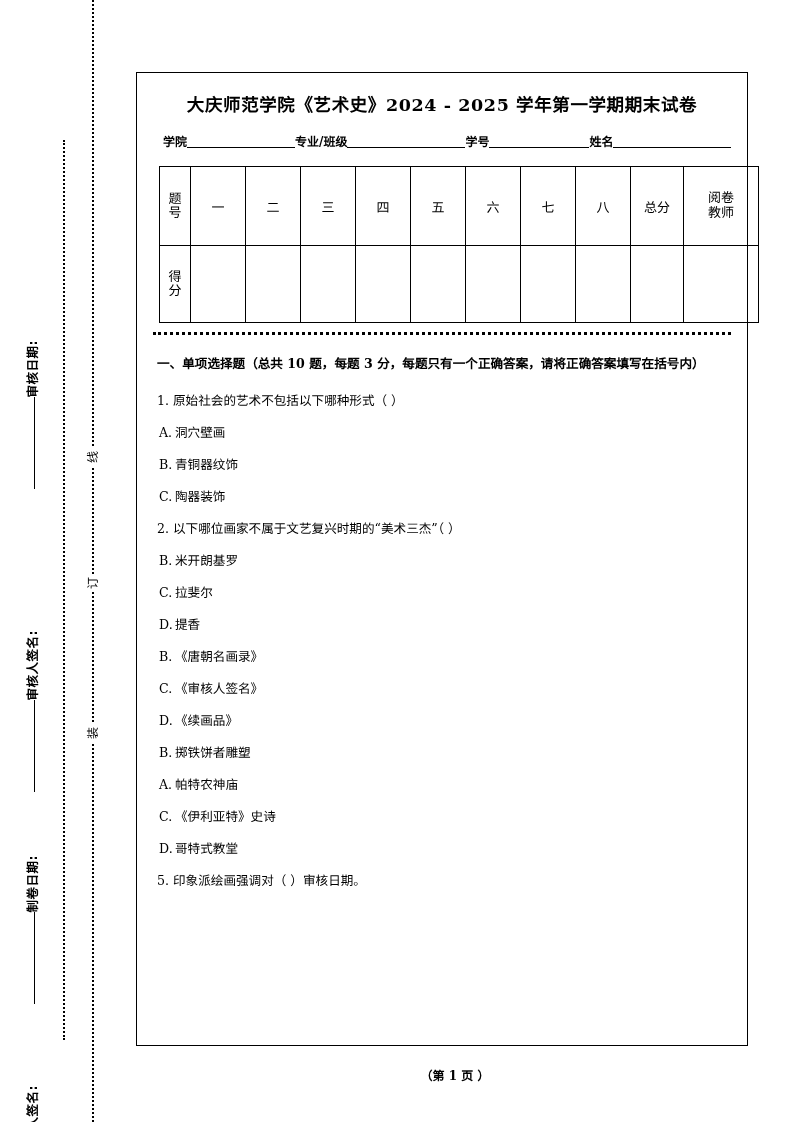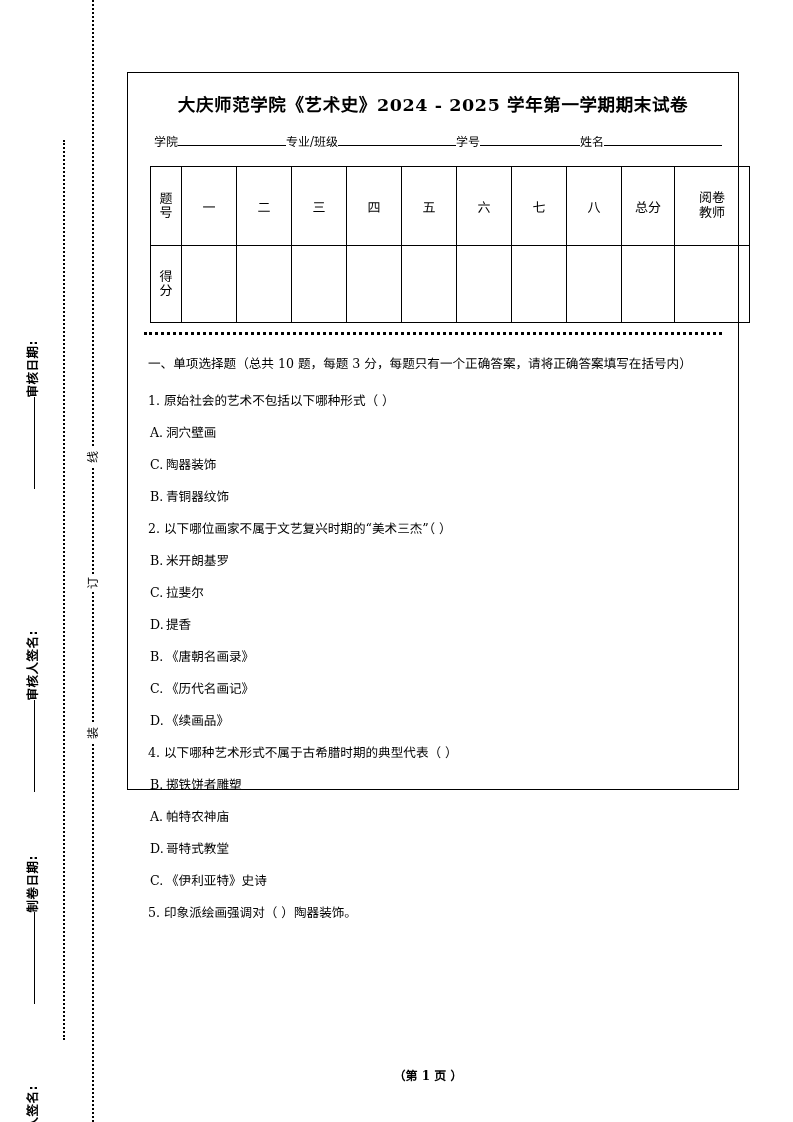--- a/index.html
+++ b/index.html
@@ -75,24 +75,24 @@
     font-size: 12px;
     font-family: "DejaVu Serif", "Liberation Serif", serif;
     line-height: 18px;
     text-align: center;
     transform: rotate(-90deg);
   }
 
   
   .sheet {
     position: absolute;
-    left: 127px;
+    left: 136px;
     top: 72px;
     width: 612px;
-    height: 718px;
+    height: 974px;
     border: 1.6px solid #000;
     box-sizing: border-box;
     padding: 0;
   }
 
   .paper-title {
     margin: 18px 0 0 0;
     text-align: center;
     font-size: 17.5px;
     font-weight: bold;
@@ -102,21 +102,21 @@
   }
 
   
   .id-row {
     margin: 16px 16px 0 26px;
     display: flex;
     align-items: flex-end;
     font-size: 12px;
     white-space: nowrap;
   }
-  .id-field { display: flex; align-items: flex-start; }
+  .id-field { display: flex; align-items: center; font-weight: bold; }
   .id-label { font-size: 12px; padding-bottom: 1px; }
   .id-blank {
     border-bottom: 1.1px solid #000;
     height: 13px;
   }
   .b-college { width: 108px; }
   .b-major   { width: 118px; }
   .b-sno     { width: 100px; }
   .b-name    { width: 118px; }
 
@@ -160,30 +160,31 @@
   .body {
     margin: 16px 20px 0 20px;
     font-size: 12.6px;
     line-height: 32px;
   }
   .sec-head {
     text-indent: 0;
     line-height: 26px;
     margin-bottom: 8px;
     text-align: justify;
+    font-weight: bold;
   }
   .q-stem { white-space: nowrap; }
   .q-opt  { white-space: nowrap; padding-left: 2px; }
   .q-num  { display: inline-block; min-width: 16px; }
   .opt-letter { display: inline-block; min-width: 16px; }
 
   
   .footer {
     position: absolute;
-    left: 122px;
+    left: 149px;
     top: 1066px;
     width: 612px;
     text-align: center;
     font-size: 12px;
     font-weight: bold;
     font-family: "DejaVu Serif", "Liberation Serif", serif;
   }
 </style>
 </head>
 <body>
@@ -285,67 +286,64 @@
 
     <div class="sec-head">一、单项选择题（总共 10 题，每题 3 分，每题只有一个正确答案，请将正确答案填写在括号内）</div>
 
     <div class="q-stem">
       <span class="q-num">1.</span><span>原始社会的艺术不包括以下哪种形式（  ）</span>
     </div>
     <div class="q-opt">
       <span class="opt-letter">A.</span><span>洞穴壁画</span>
     </div>
     <div class="q-opt">
+      <span class="opt-letter">B.</span><span>青铜器纹饰</span>
+    </div>
+    <div class="q-opt">
       <span class="opt-letter">C.</span><span>陶器装饰</span>
-    </div>
-    <div class="q-opt">
-      <span class="opt-letter">B.</span><span>青铜器纹饰</span>
     </div>
 
     <div class="q-stem">
       <span class="q-num">2.</span><span>以下哪位画家不属于文艺复兴时期的“美术三杰”（  ）</span>
     </div>
     <div class="q-opt">
       <span class="opt-letter">B.</span><span>米开朗基罗</span>
     </div>
     <div class="q-opt">
       <span class="opt-letter">C.</span><span>拉斐尔</span>
     </div>
     <div class="q-opt">
       <span class="opt-letter">D.</span><span>提香</span>
     </div>
 
     <div class="q-opt">
       <span class="opt-letter">B.</span><span>《唐朝名画录》</span>
     </div>
     <div class="q-opt">
-      <span class="opt-letter">C.</span><span>《历代名画记》</span>
+      <span class="opt-letter">C.</span><span>《审核人签名》</span>
     </div>
     <div class="q-opt">
       <span class="opt-letter">D.</span><span>《续画品》</span>
     </div>
 
+    <div class="q-opt">
+      <span class="opt-letter">B.</span><span>掷铁饼者雕塑</span>
+    </div>
+    <div class="q-opt">
+      <span class="opt-letter">A.</span><span>帕特农神庙</span>
+    </div>
+    <div class="q-opt">
+      <span class="opt-letter">C.</span><span>《伊利亚特》史诗</span>
+    </div>
+    <div class="q-opt">
+      <span class="opt-letter">D.</span><span>哥特式教堂</span>
+    </div>
+
     <div class="q-stem">
-      <span class="q-num">4.</span><span>以下哪种艺术形式不属于古希腊时期的典型代表（  ）</span>
-    </div>
-    <div class="q-opt">
-      <span class="opt-letter">B.</span><span>掷铁饼者雕塑</span>
-    </div>
-    <div class="q-opt">
-      <span class="opt-letter">A.</span><span>帕特农神庙</span>
-    </div>
-    <div class="q-opt">
-      <span class="opt-letter">D.</span><span>哥特式教堂</span>
-    </div>
-    <div class="q-opt">
-      <span class="opt-letter">C.</span><span>《伊利亚特》史诗</span>
-    </div>
-
-    <div class="q-stem">
-      <span class="q-num">5.</span><span>印象派绘画强调对（  ）陶器装饰。</span>
+      <span class="q-num">5.</span><span>印象派绘画强调对（  ）审核日期。</span>
     </div>
 
   </div>
 </div>
 
 <div class="footer">
   <span>（第 1 页 ）</span>
 </div>
 
 </body></html>

